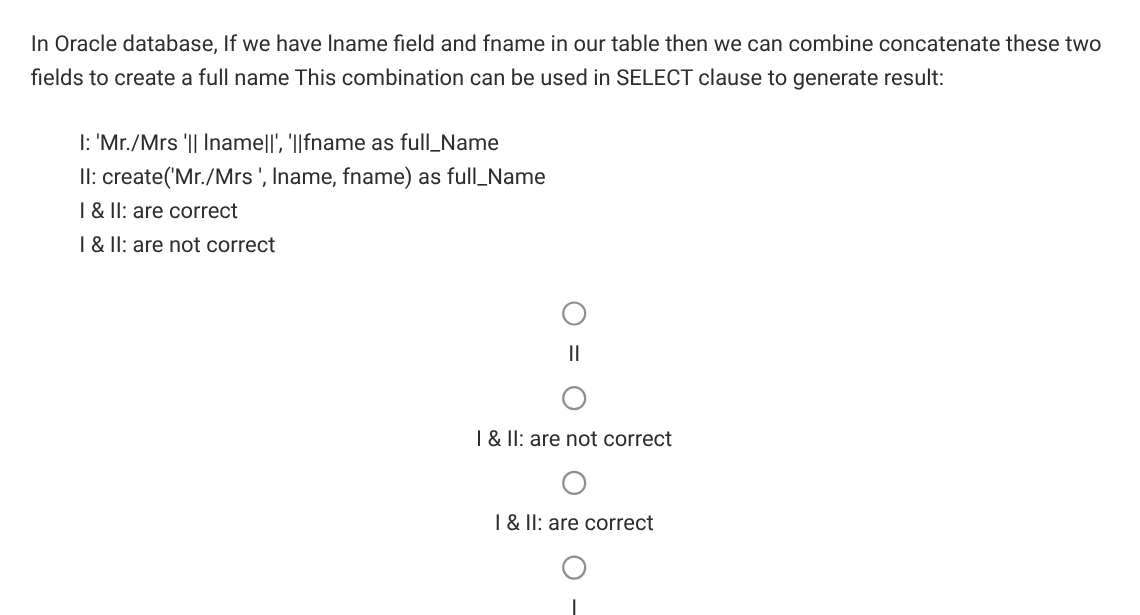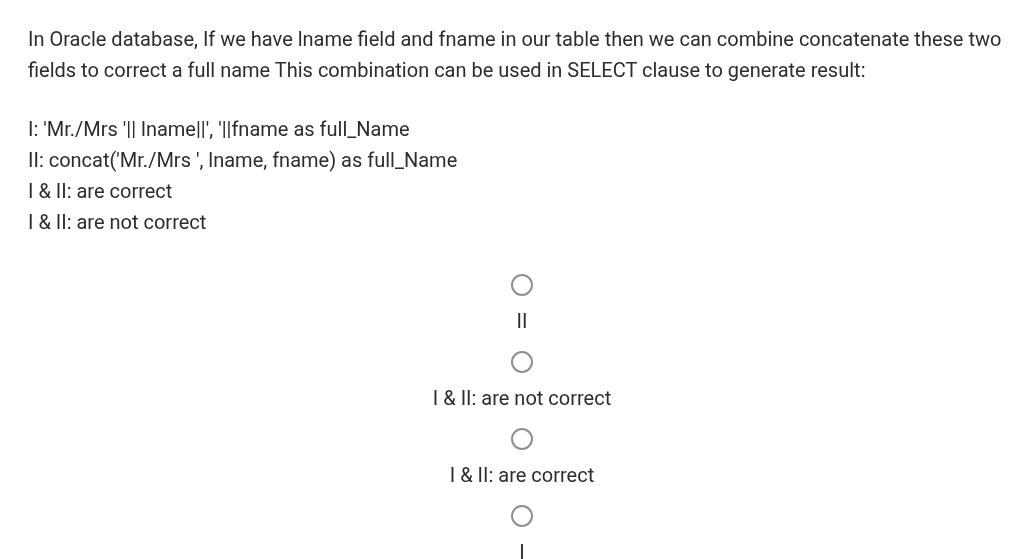--- a/index.html
+++ b/index.html
@@ -14,20 +14,21 @@
       color: #2d2d2d;
       font-size: 20px;
       line-height: 1.55;
       width: 1036px;
     }
     .question-stem {
       margin-bottom: 28px;
     }
     .statements {
       margin-bottom: 36px;
+      margin-left: 44px;
     }
     .stmt-line {
       display: block;
     }
     .options {
       display: flex;
       flex-direction: column;
       gap: 14px;
       padding-left: 8px;
     }
@@ -46,26 +47,26 @@
       background: #fff;
     }
     .option-label {
       color: #2d2d2d;
     }
   </style>
 </head>
 <body>
 
 <div class="question-stem">
-  <span>In Oracle database, If we have lname field and fname in our table then we can combine concatenate these two fields to correct a full name  This combination can be used in SELECT clause to generate result:</span>
+  <span>In Oracle database, If we have lname field and fname in our table then we can combine concatenate these two fields to create a full name  This combination can be used in SELECT clause to generate result:</span>
 </div>
 
 <div class="statements">
   <span class="stmt-line">I:   'Mr./Mrs '|| lname||', '||fname as full_Name</span>
-  <span class="stmt-line">II:   concat('Mr./Mrs ', lname, fname) as full_Name</span>
+  <span class="stmt-line">II:   create('Mr./Mrs ', lname, fname) as full_Name</span>
   <span class="stmt-line">I &amp; II: are correct</span>
   <span class="stmt-line">I &amp; II: are not correct</span>
 </div>
 
 <div class="options">
   <div class="option-row">
     <div class="radio"></div>
     <span class="option-label">II</span>
   </div>
   <div class="option-row">

